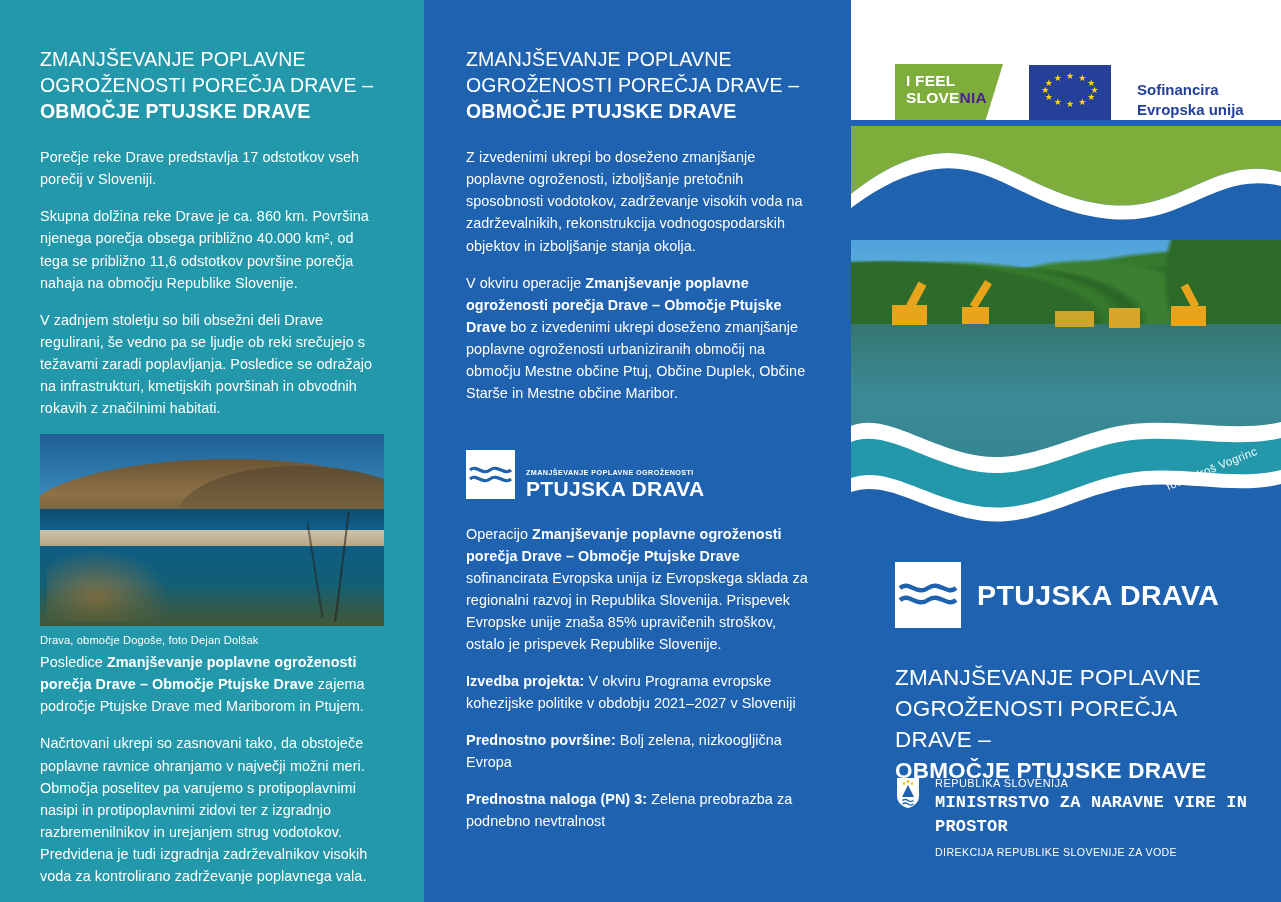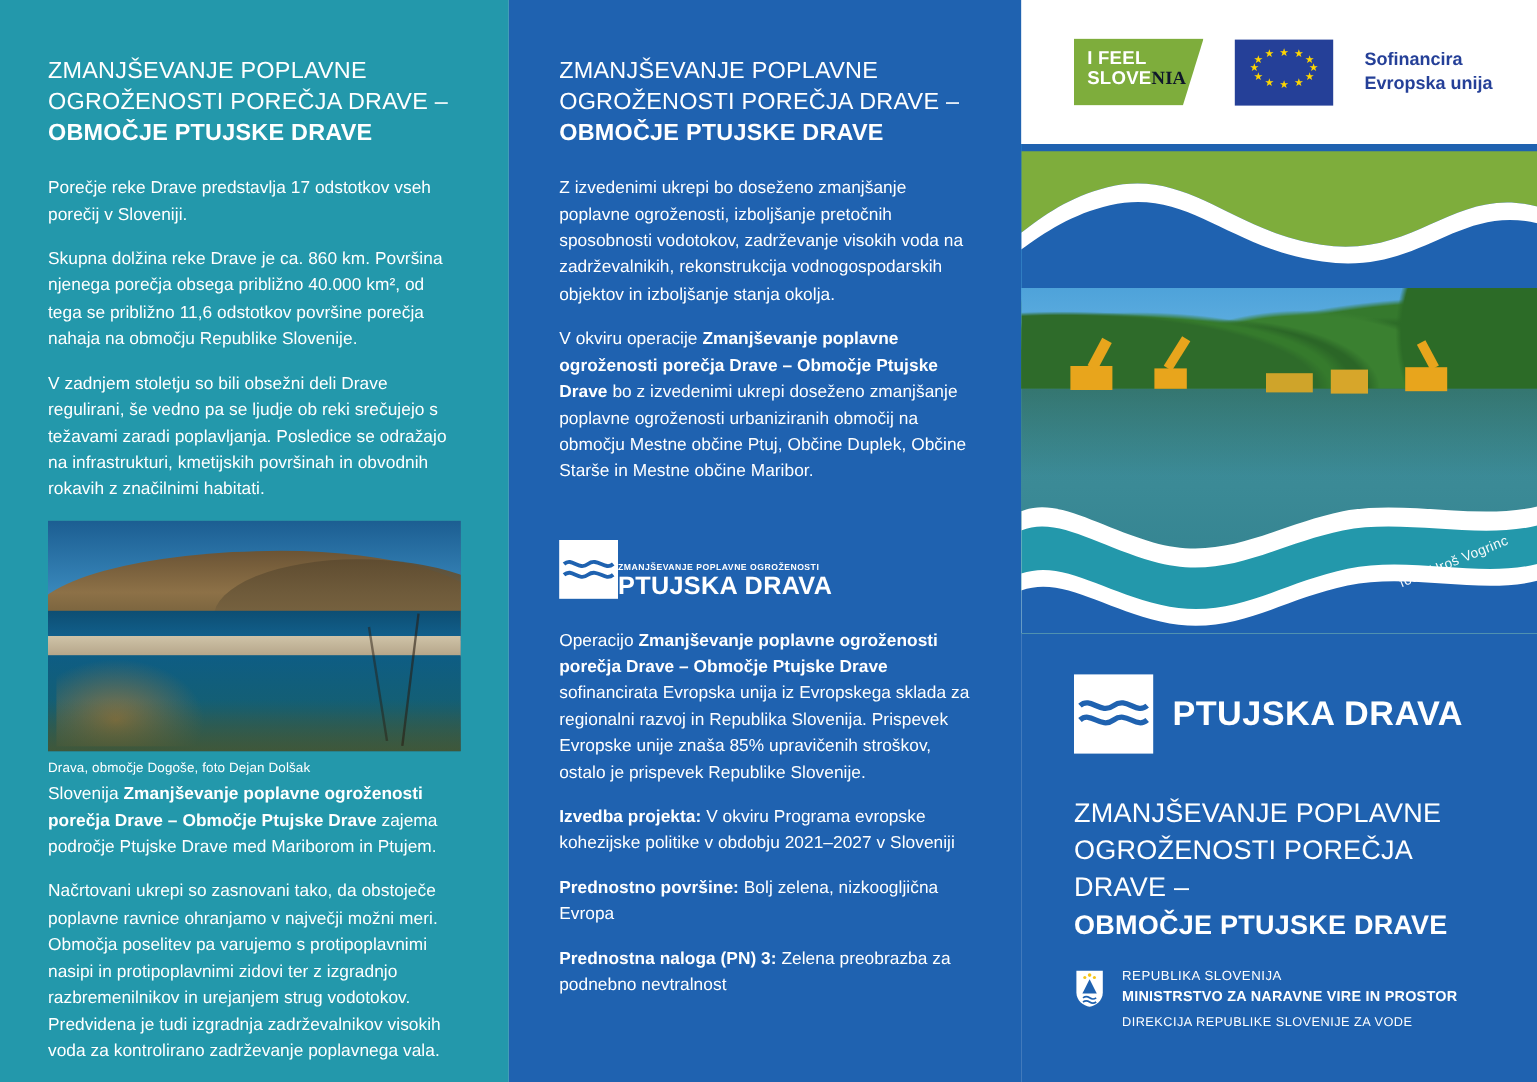--- a/index.html
+++ b/index.html
@@ -107,21 +107,21 @@
   }
   .photo-caption {
     font-size: 11.2px;
     line-height: 1.4;
     margin-bottom: 3px;
     letter-spacing: .1px;
   }
 
   
   .brand-logo {
-    display: flex; align-items: flex-end; 
+    display: flex; align-items: flex-end; gap: 11px;
     margin: 46px 0 24px 0;
   }
   .brand-mark {
     width: 49px; height: 49px; background:#fff;
     position: relative; flex: none;
   }
   .brand-mark svg { position:absolute; left:0; top:0; }
   .brand-kicker {
     font-size: 7.2px; letter-spacing: .42px; font-weight:700;
     margin-bottom: 1px; white-space: nowrap;
@@ -132,32 +132,32 @@
   }
 
   .kv { display: flex; margin-bottom: 14px; font-size: 14.4px; line-height:1.5; }
   .kv-k { width: 167px; font-weight: 700; flex: none; }
   .kv-v { flex: 1; }
   .kv-v div { white-space: nowrap; }
 
   
   .r-logos {
     height: 120px; background: #ffffff;
-    display: flex; align-items: center;
+    display: flex; align-items: flex-end;
     padding-left: 44px; gap: 26px;
   }
   .ifeel {
     width: 108px; height: 56px; position: relative;
     background: #7ead3c;
     clip-path: polygon(0 0, 100% 0, 84% 100%, 0 100%);
     color: #fff; font-weight: 800; font-size: 15.5px;
     line-height: 1.08; padding: 9px 0 0 11px;
     letter-spacing: .2px;
   }
-  .ifeel .dim { color: #0f172a; font-family: Liberation Serif, serif; }
+  .ifeel .dim { color: #4c1d95; }
   .eu-flag {
     width: 82px; height: 55px; background: #254098;
     position: relative; flex: none;
   }
   .eu-star {
     position:absolute; color:#ffd600; font-size:9px; line-height:1;
     transform: translate(-50%,-50%);
   }
   .eu-text {
     color: #254098; font-weight: 800; font-size: 15px; line-height: 1.32;
@@ -217,21 +217,21 @@
   .r-title .bold { font-weight: 700; }
 
   .r-gov {
     position: absolute; left: 44px; bottom: 42px;
     display:flex; align-items:flex-start; gap: 14px; color:#fff;
   }
   .coa {
     width: 26px; height: 33px; flex:none; position:relative;
   }
   .gov-l1 { font-size: 11px; letter-spacing:.45px; line-height:1.38; }
-  .gov-l2 { font-size: 12px; font-weight: 800; letter-spacing:.2px; line-height:1.38; }
+  .gov-l2 { font-size: 17px; font-weight: 800; letter-spacing:.2px; line-height:1.38;font-family:Liberation Mono, monospace; }
   .gov-l3 { font-size: 10.6px; letter-spacing:.4px; margin-top: 7px; line-height:1.38; }
 </style>
 </head>
 <body>
 
 <div class="page">
 
   <section class="panel-teal">
     <h1 class="title">
       <span>ZMANJŠEVANJE POPLAVNE</span><br>
@@ -251,21 +251,21 @@
       <div class="pl-bank"></div>
       <div class="pl-water2"></div>
       <div class="pl-weeds"></div>
       <div class="pl-grass"></div>
       <div class="pl-branch"></div>
       <div class="pl-branch2"></div>
     </figure>
     <div class="photo-caption">Drava, območje Dogoše, foto Dejan Dolšak</div>
 
     <p class="body">
-      <span>Slovenija </span><b>Zmanjševanje poplavne ogroženosti porečja Drave – Območje Ptujske Drave</b><span> zajema področje Ptujske Drave med Mariborom in Ptujem.</span>
+      <span>Posledice </span><b>Zmanjševanje poplavne ogroženosti porečja Drave – Območje Ptujske Drave</b><span> zajema področje Ptujske Drave med Mariborom in Ptujem.</span>
     </p>
     <p class="body">Načrtovani ukrepi so zasnovani tako, da obstoječe poplavne ravnice ohranjamo v največji možni meri. Območja poselitev pa varujemo s protipoplavnimi nasipi in protipoplavnimi zidovi ter z izgradnjo razbremenilnikov in urejanjem strug vodotokov. Predvidena je tudi izgradnja zadrževalnikov visokih voda za kontrolirano zadrževanje poplavnega vala.</p>
 
   </section>
 
   <section class="panel-blue">
     <h1 class="title">
       <span>ZMANJŠEVANJE POPLAVNE</span><br>
       <span>OGROŽENOSTI POREČJA DRAVE –</span><br>
       <span class="bold">OBMOČJE PTUJSKE DRAVE</span>

